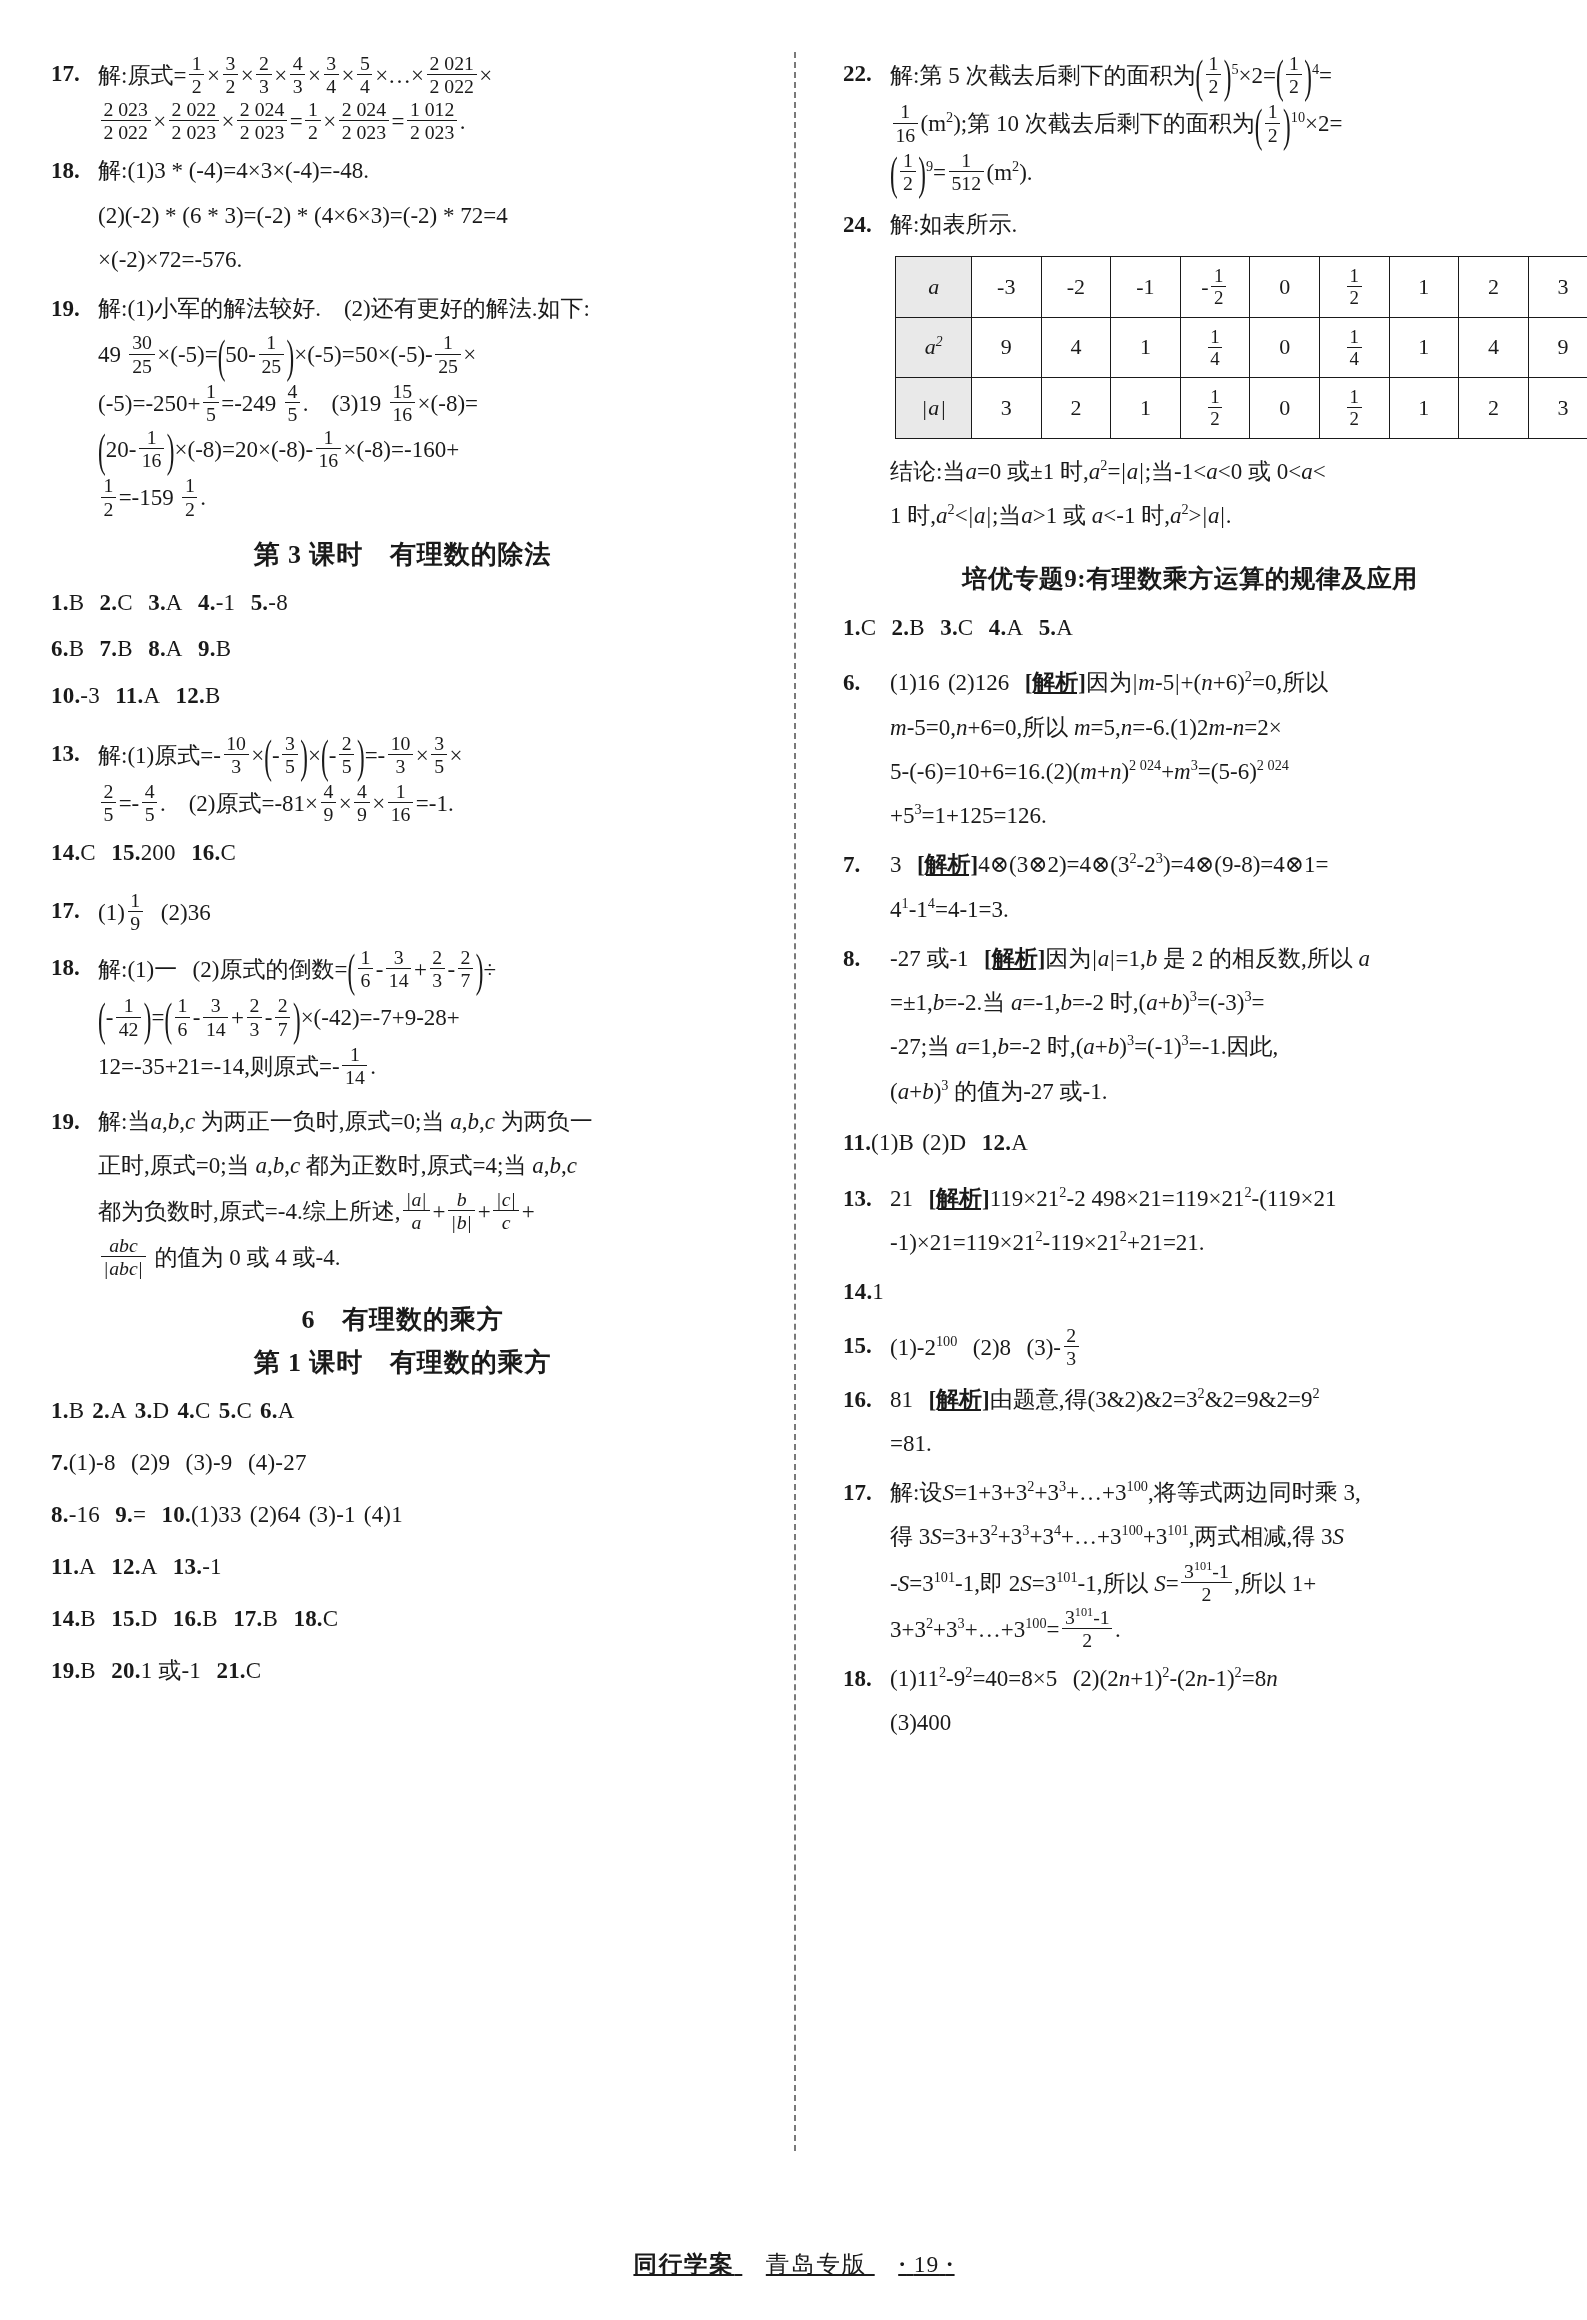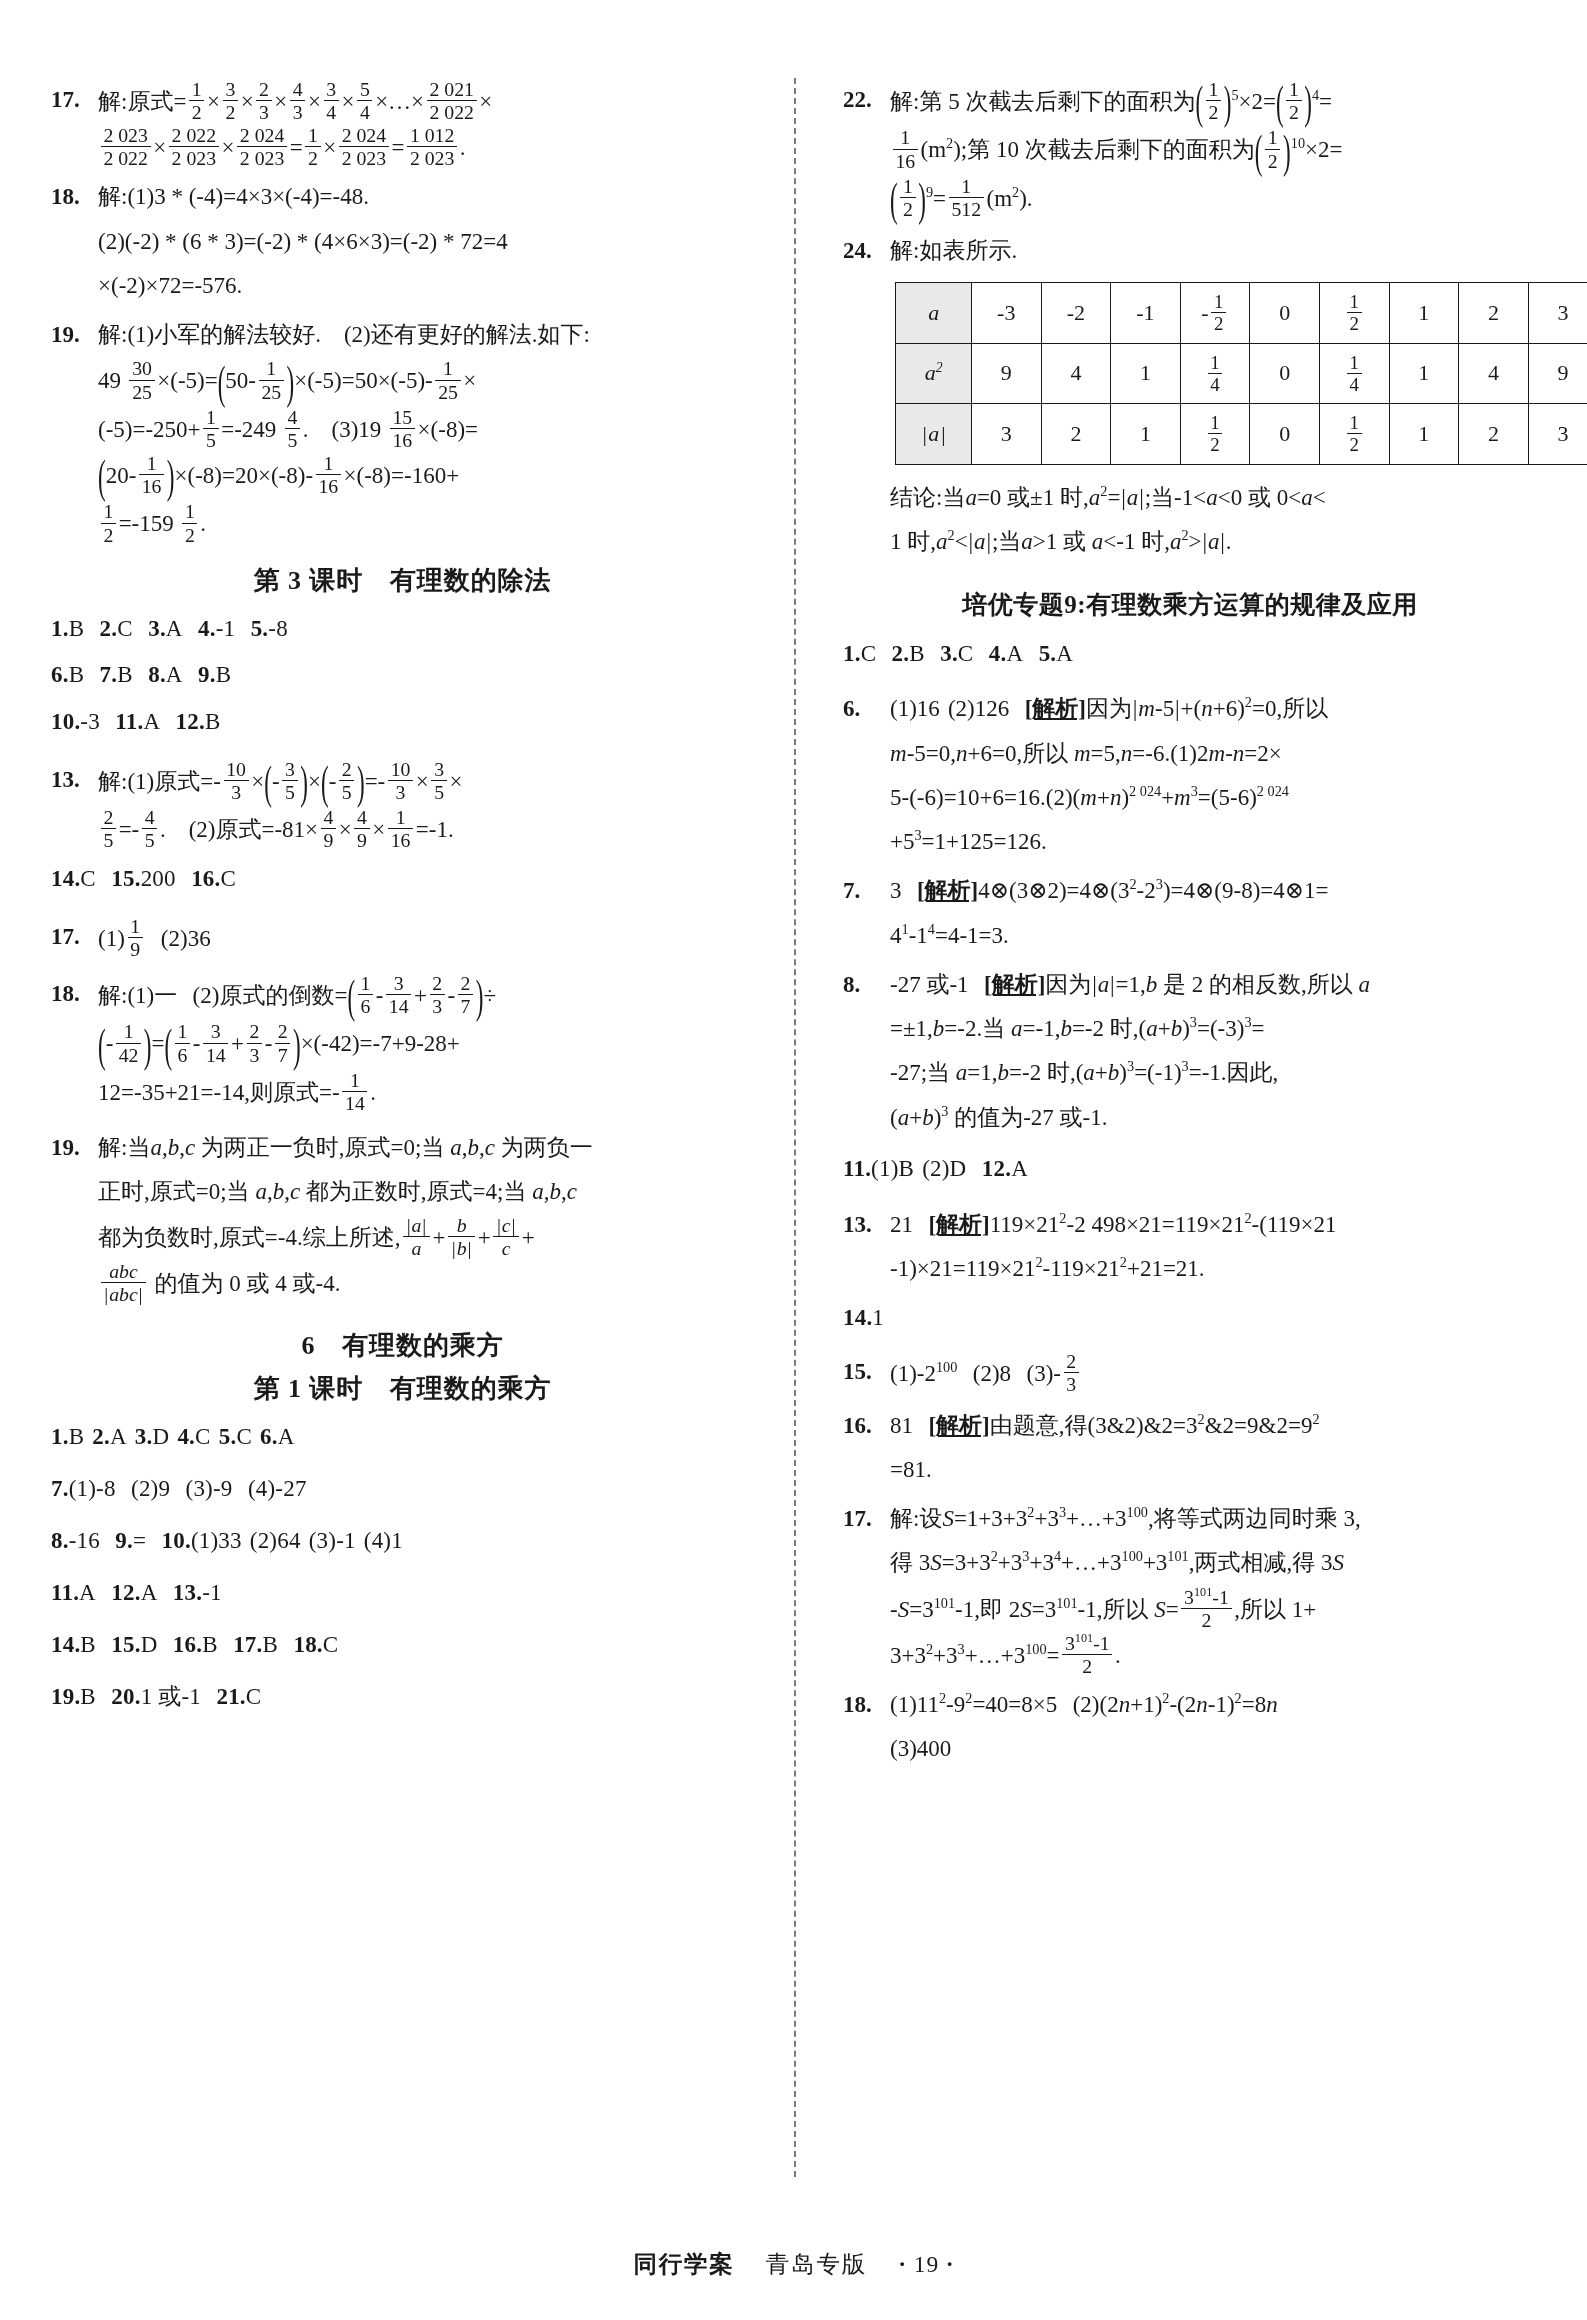--- a/index.html
+++ b/index.html
@@ -4,21 +4,21 @@
 <style>
   html,body{margin:0;padding:0;background:#ffffff;}
   body{
     width:1588px;height:2320px;position:relative;
     font-family:"Liberation Serif","DejaVu Serif",serif;
     color:#1a1a1a;
     -webkit-font-smoothing:antialiased;
   }
   .page{
     position:absolute;inset:0;
-    padding:78px 51px 0 51px;
+    padding:52px 51px 0 51px;
     box-sizing:border-box;
   }
   .cols{
     display:flex;
     gap:0px;
     height:2099px;
   }
   .col{
     width:50%;
     box-sizing:border-box;
@@ -124,20 +124,21 @@
   table.data td.cell{width:65px;}
 
   
   .footer{
     position:absolute;
     left:0;right:0;
     bottom:40px;
     text-align:center;
     font-size:23.5px;
     letter-spacing:1.8px;
+    text-decoration:underline;
   }
   .footer .brand{font-weight:bold;}
   .footer .edi{margin-left:23.5px;}
   .footer .pg{margin-left:23.5px;letter-spacing:0.9px;}
   .footer .dot{font-weight:bold;}
 </style>
 </head>
 <body>
 
 <div class="page">

